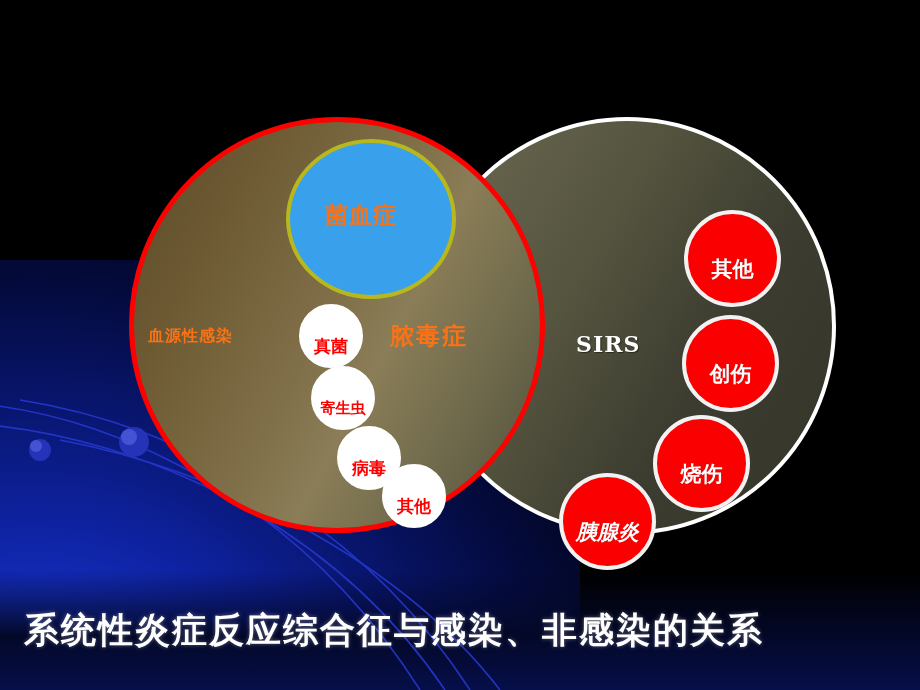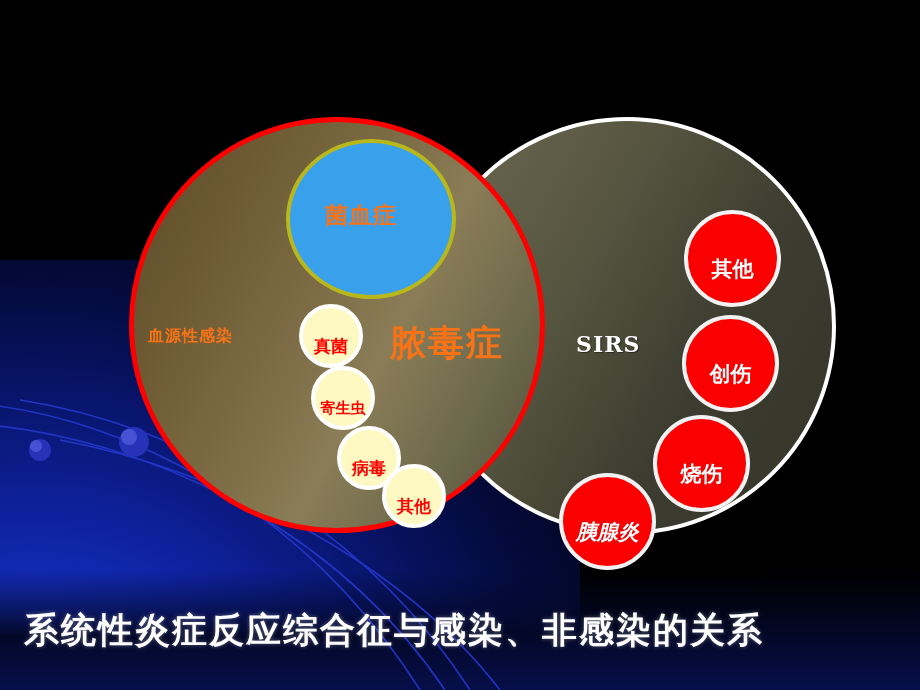--- a/index.html
+++ b/index.html
@@ -89,21 +89,21 @@
     left: 286px;
     top: 139px;
     width: 170px;
     height: 160px;
     border: 4px solid #b8b81c;
     background: #39a0ec;
   }
   
   .olive-circle {
     border: 4px solid #ffffff;
-    background: #fef9c3;
+    background: #ffffff;
   }
   
   .sat-circle {
     border: 4px solid #f2f2f2;
     background: #fb0000;
   }
 
   
   .lbl {
     position: absolute;
@@ -124,21 +124,21 @@
   }
   .label-bloodstream {
     left: 148px;
     top: 328px;
     font-size: 16px;
     letter-spacing: 1px;
   }
   .label-sepsis {
     left: 390px;
     top: 324px;
-    font-size: 36px;
+    font-size: 24px;
     letter-spacing: 2px;
   }
   .label-bacteremia {
     left: 325px;
     top: 203px;
     font-size: 23px;
     letter-spacing: 1px;
   }
   .label-sirs {
     left: 576px;

